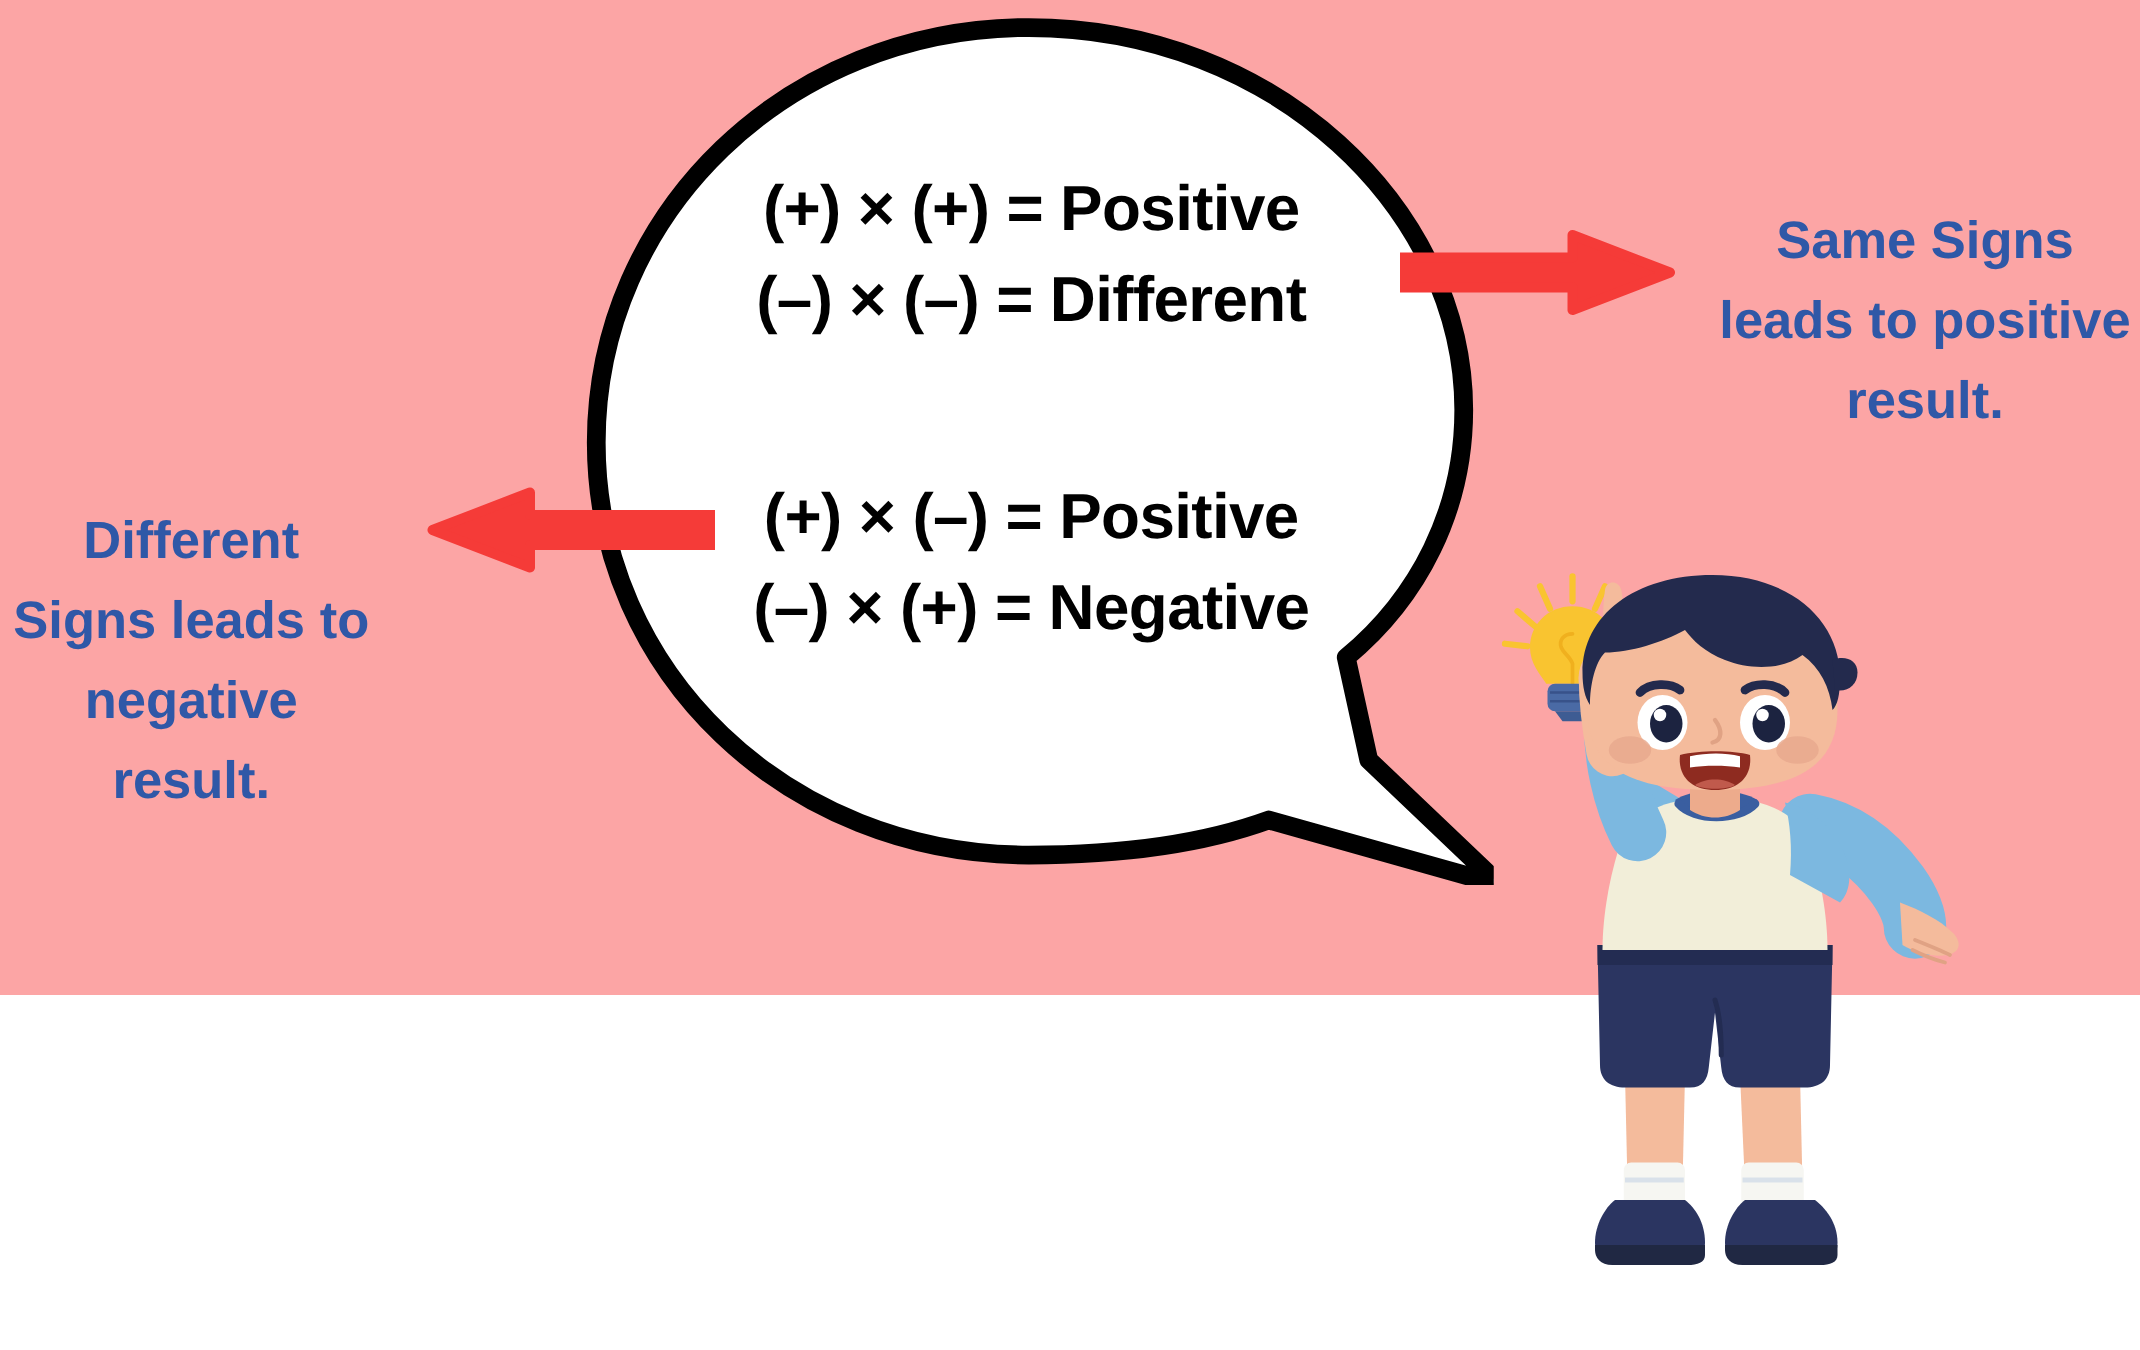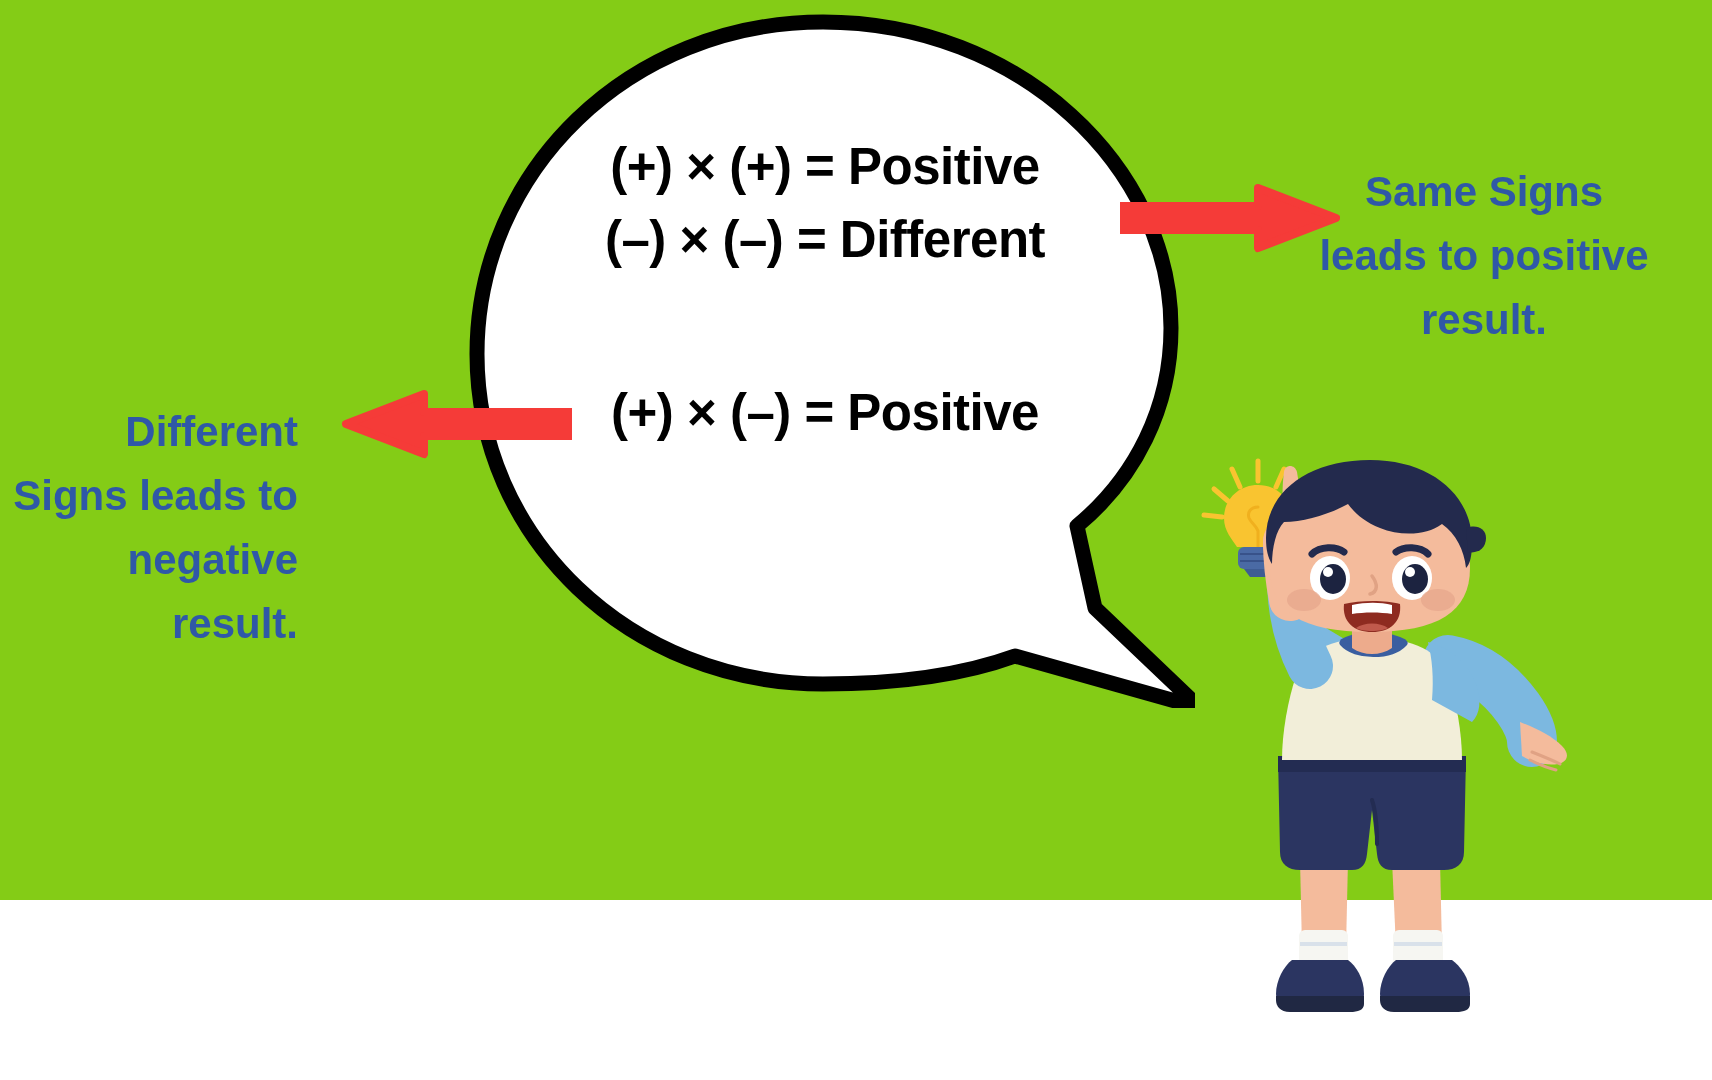--- a/index.html
+++ b/index.html
@@ -13,22 +13,22 @@
     position: relative;
     overflow: hidden;
     font-family: "Liberation Sans", sans-serif;
     background: #ffffff;
   }
 
   #stage {
     position: absolute;
     left: 0; top: 0;
     width: 1712px;
-    height: 900px;
-    background: #84cc16;
+    height: 796px;
+    background: #fca5a5;
   }
 
   
   .bubble-wrap {
     position: absolute;
     left: 455px;
     top: 8px;
     width: 740px;
     height: 700px;
   }
@@ -64,29 +64,28 @@
   .caption {
     position: absolute;
     font-family: "Liberation Sans", sans-serif;
     font-weight: bold;
     color: #2f58a7;
     font-size: 42px;
     line-height: 64px;
     text-align: center;
   }
   .caption.right {
-    left: 1319px;
+    left: 1375px;
     top: 160px;
     width: 330px;
   }
   .caption.left {
     left: 8px;
     top: 400px;
     width: 290px;
-    text-align: right;
   }
 
   
   .arrow {
     position: absolute;
   }
   .arrow-right { left: 1120px; top: 182px; width: 220px; height: 72px; }
   .arrow-left  { left: 332px;  top: 388px; width: 240px; height: 72px; }
 
   
@@ -129,20 +128,21 @@
 
   <div class="bubble-text">
 
     <div class="eq-group same">
       <div class="eq-line">(+) × (+) = Positive</div>
       <div class="eq-line">(–) × (–) = Different</div>
     </div>
 
     <div class="eq-group diff">
       <div class="eq-line">(+) × (–) = Positive</div>
+      <div class="eq-line">(–) × (+) = Negative</div>
     </div>
 
   </div>
 
   <div class="arrow arrow-right">
     <svg viewBox="0 0 220 72" xmlns="http://www.w3.org/2000/svg">
       <path d="M 0 24 L 138 24 L 138 6 L 216 36 L 138 66 L 138 48 L 0 48 Z" fill="#f53b38" stroke="#f53b38" stroke-width="8" stroke-linejoin="round"></path>
     </svg>
   </div>
 

